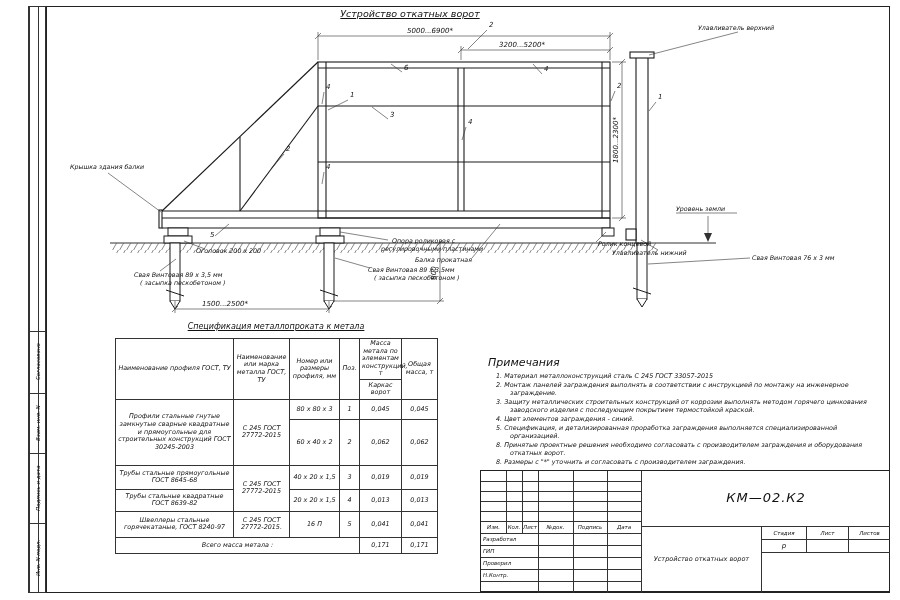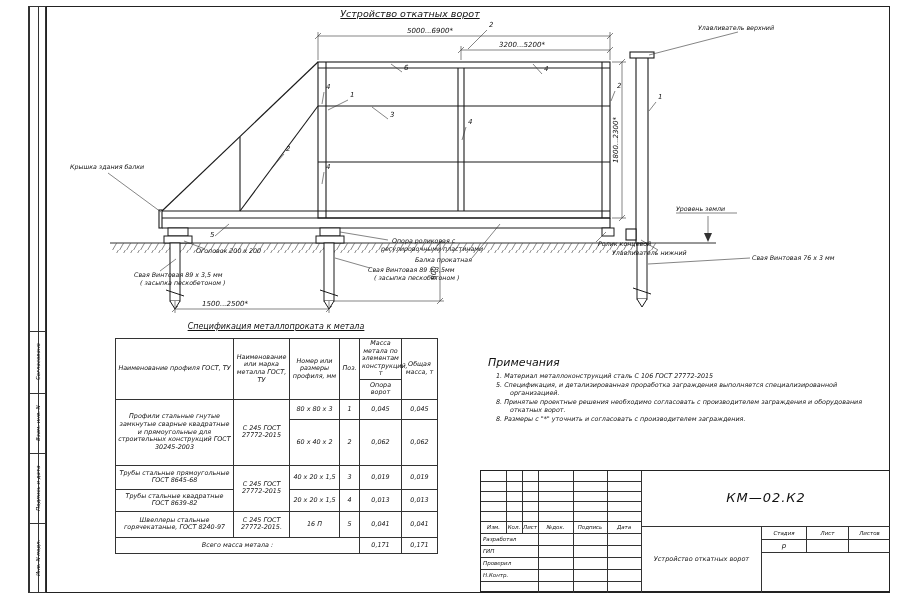--- a/index.html
+++ b/index.html
@@ -222,21 +222,21 @@
   <tbody>
       <tr style="height:36px">
     <th rowspan="2">Наименование профиля ГОСТ, ТУ</th>
     <th rowspan="2">Наименование или марка металла ГОСТ, ТУ</th>
     <th rowspan="2">Номер или размеры профиля, мм</th>
     <th rowspan="2">Поз.</th>
     <th>Масса метала по элементам конструкций, т</th>
     <th rowspan="2">Общая масса, т</th>
   </tr>
   <tr style="height:20px">
-    <th>Опора ворот</th>
+    <th>Каркас ворот</th>
   </tr>
   <tr style="height:20px">
     <td rowspan="2">Профили стальные гнутые замкнутые сварные квадратные и прямоугольные для строительных конструкций ГОСТ 30245-2003</td>
     <td rowspan="2">С 245 ГОСТ 27772-2015</td>
     <td>80 х 80 х 3</td>
     <td>1</td>
     <td>0,045</td>
     <td>0,045</td>
   </tr>
   <tr style="height:46px">
@@ -271,21 +271,24 @@
   <tr style="height:16px">
     <td colspan="4">Всего масса метала :</td>
     <td>0,171</td>
     <td>0,171</td>
   </tr>
 </tbody>
   </table>
 
 <div id="notes">
   <div class="ntitle">Примечания</div>
-  <div class="note">1.  Материал металлоконструкций сталь С 106 ГОСТ 27772-2015</div>
+  <div class="note">1.  Материал металлоконструкций сталь С 245 ГОСТ 33057-2015</div>
+  <div class="note">2.  Монтаж панелей заграждения выполнять в соответствии с инструкцией по монтажу на инженерное заграждение.</div>
+  <div class="note">3.  Защиту металлических строительных конструкций от коррозии выполнять методом горячего цинкования заводского изделия с последующим покрытием термостойкой краской.</div>
+  <div class="note">4.  Цвет элементов заграждения  -  синий.</div>
   <div class="note">5.  Спецификация, и детализированная проработка заграждения выполняется специализированной организацией.</div>
   <div class="note">8.  Принятые проектные решения необходимо согласовать с производителем заграждения и оборудования откатных ворот.</div>
   <div class="note">8.  Размеры с "*" уточнить и согласовать с производителем заграждения.</div>
 </div>
 
 <div id="titleblock">
 
   <div class="ln" style="left:160px;top:0;width:1px;height:122px"></div>
   <div class="ln" style="left:25px;top:0;width:1px;height:62px"></div>
   <div class="ln" style="left:41px;top:0;width:1px;height:62px"></div>

